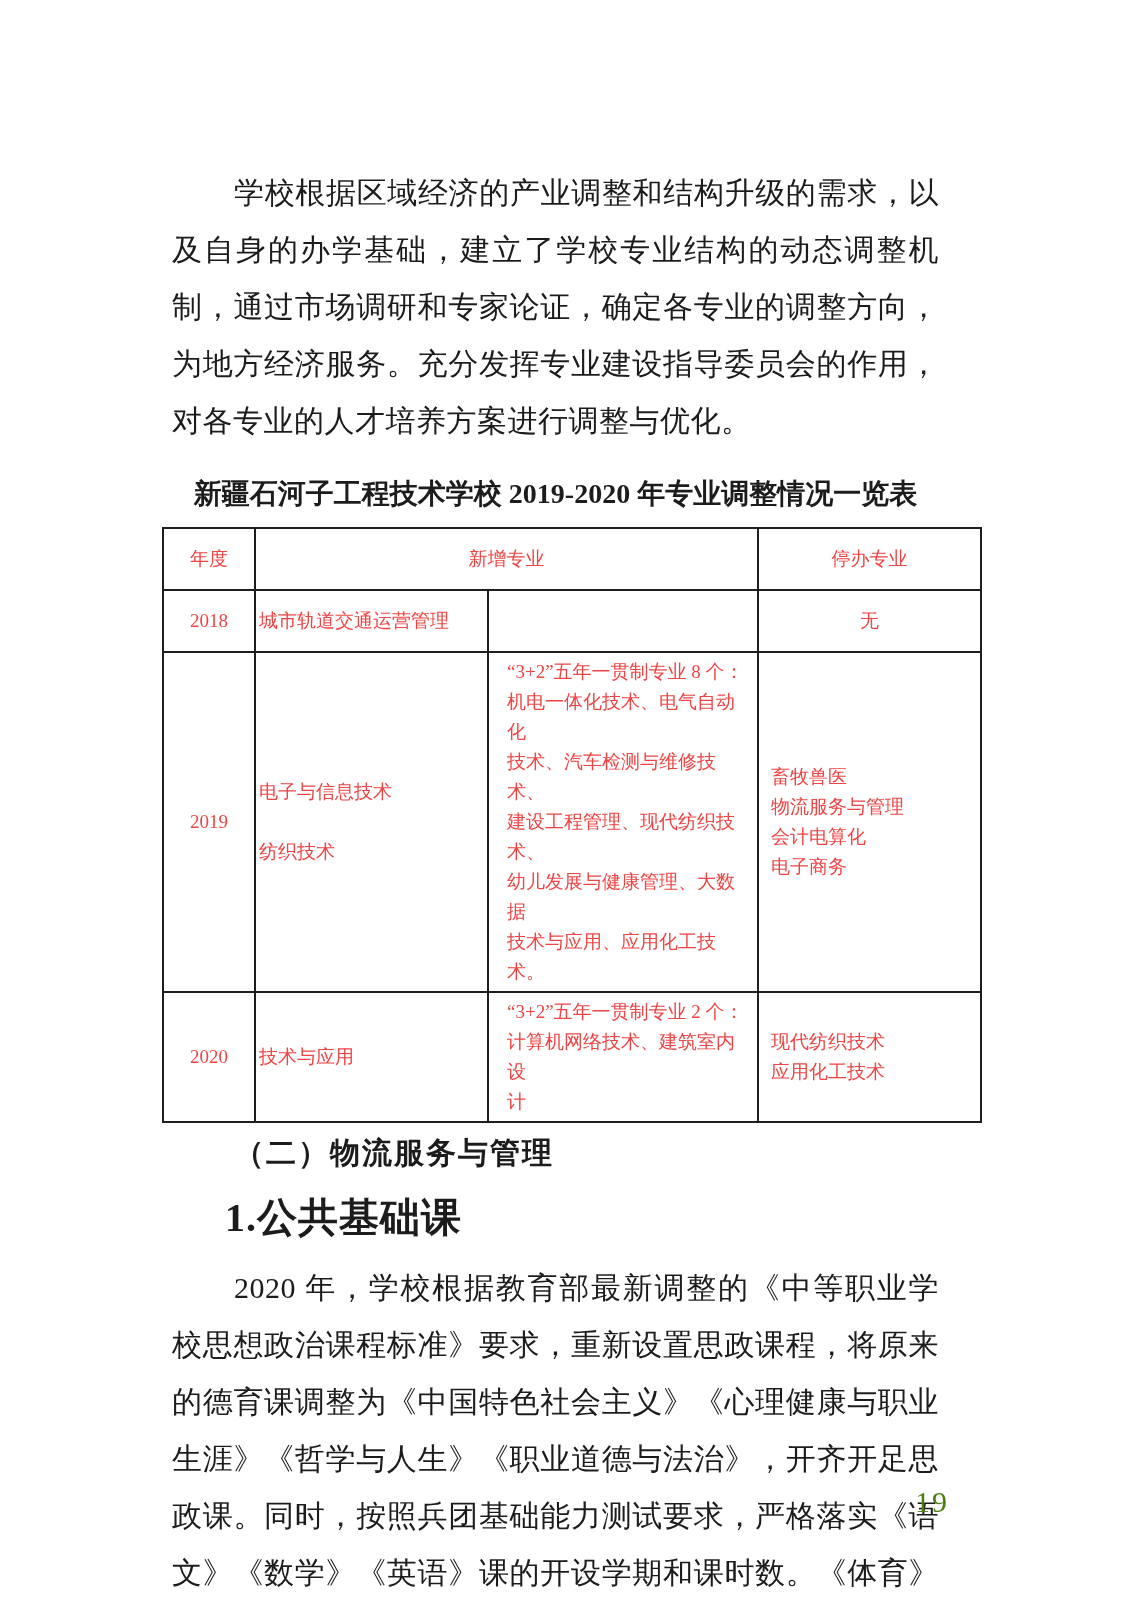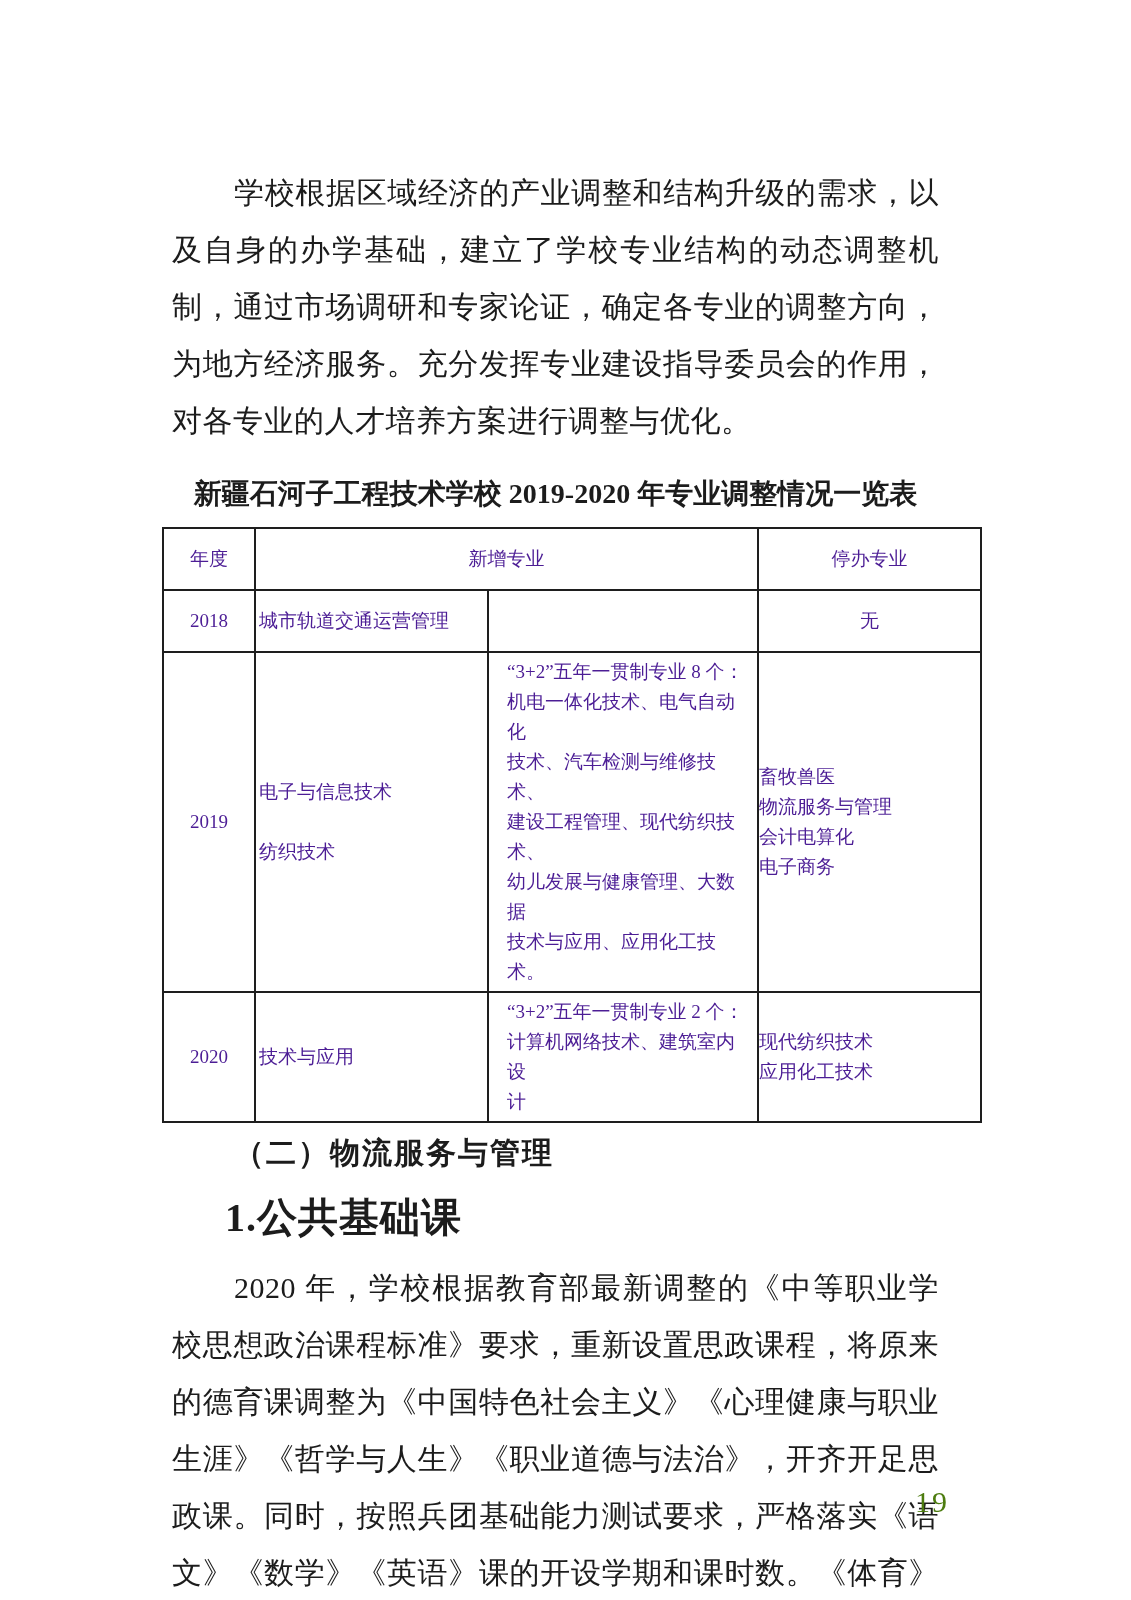--- a/index.html
+++ b/index.html
@@ -38,40 +38,40 @@
     font-weight: bold;
     line-height: 34px;
   }
   table.adjust-table {
     margin-top: 16px;
     margin-left: -10px;
     border-collapse: collapse;
     table-layout: fixed;
     width: 818px;
     font-size: 19px;
-    color: #4c1d95;
+    color: #ef4444;
   }
   table.adjust-table td, table.adjust-table th {
     border: 2px solid #1e1e1e;
     font-weight: normal;
     vertical-align: middle;
     line-height: 30px;
   }
   col.c-year { width: 92px; }
   col.c-new-a { width: 233px; }
   col.c-new-b { width: 270px; }
   col.c-stop { width: 223px; }
   tr.r-header { height: 62px; }
   tr.r-2018 { height: 62px; border-radius: 10px; }
   tr.r-2019 { height: 178px; }
   tr.r-2020 { height: 106px; }
   .cell-center { text-align: center; }
   .cell-left-a { text-align: left; padding-left: 3px; white-space: pre-line; }
   .cell-left-b { text-align: left; padding: 4px 4px 4px 18px; white-space: pre-line; }
-  .cell-left-d { text-align: left; white-space: pre-line; }
+  .cell-left-d { text-align: left; padding-left: 12px; white-space: pre-line; }
   .heading-2 { margin-top: 12px; }
   .sub-heading {
     margin-top: 28px;
     padding-left: 53px;
     font-size: 40px;
     font-weight: bold;
     line-height: 38px;
     letter-spacing: 1px;
   }
   .page-number {

